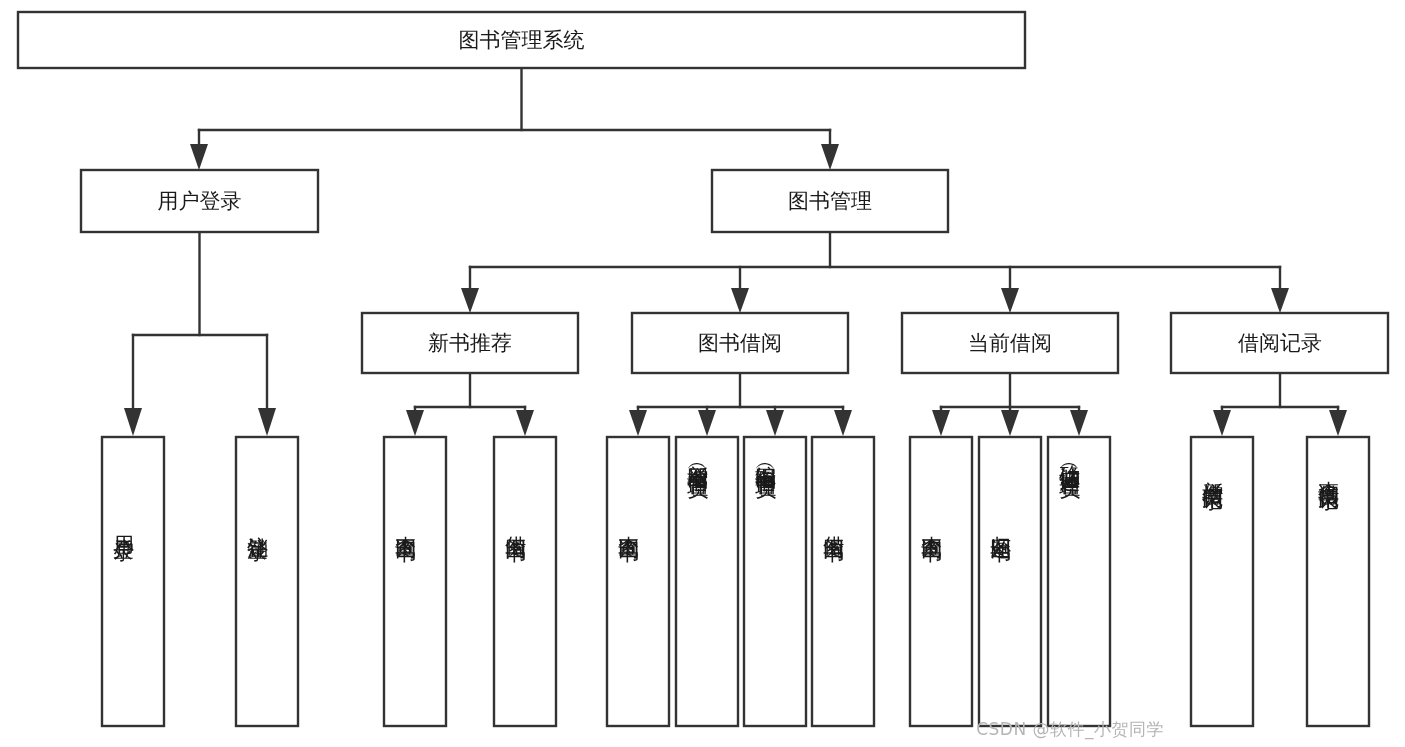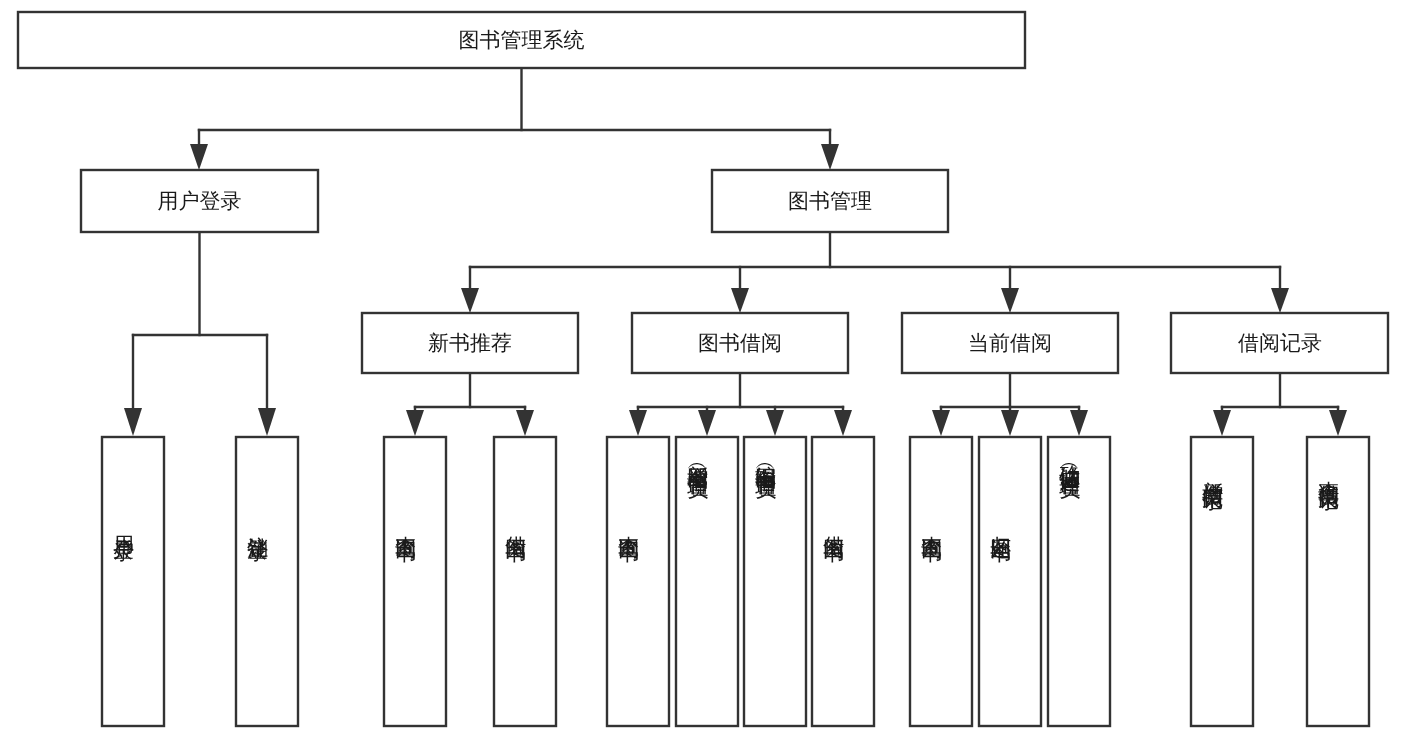--- a/index.html
+++ b/index.html
@@ -218,13 +218,14 @@
   <div class="leaf-label" style="left:754px; top:448px; height:272px;">编辑图书（管理员）</div>
   <div class="leaf-label" style="left:822px; top:519px; height:200px;">借阅图书</div>
 
   <div class="leaf-label" style="left:920px; top:519px; height:200px;">查询图书</div>
   <div class="leaf-label" style="left:989px; top:519px; height:200px;">归还图书</div>
   <div class="leaf-label" style="left:1058px; top:448px; height:272px;">确认归还（管理员）</div>
 
   <div class="leaf-label" style="left:1201px; top:464px; height:256px;">新增借阅记录</div>
   <div class="leaf-label" style="left:1317px; top:464px; height:256px;">查询借阅记录</div>
 
+  <div class="watermark">CSDN @软件_小贺同学</div>
 </div>
 
 </body></html>

